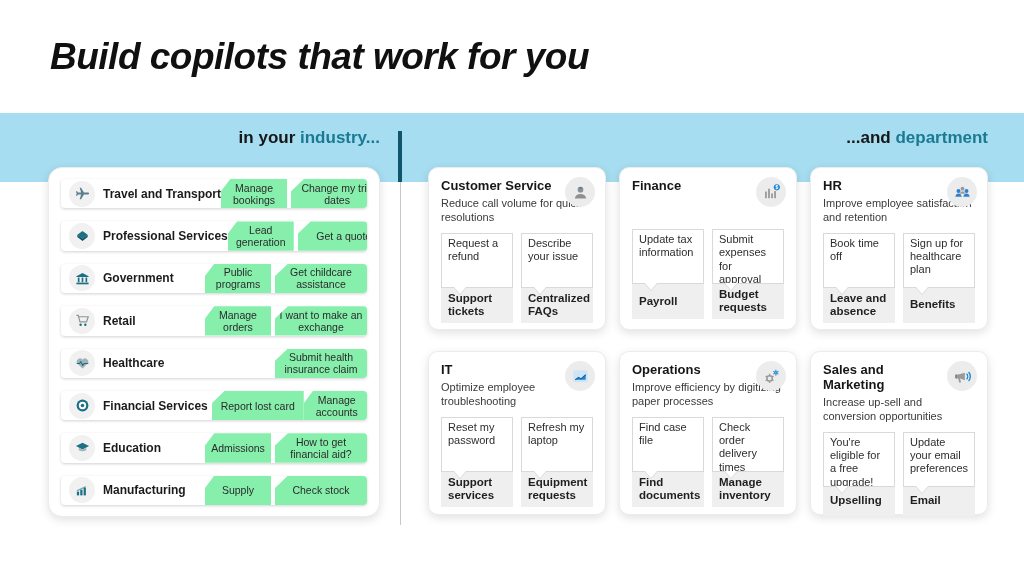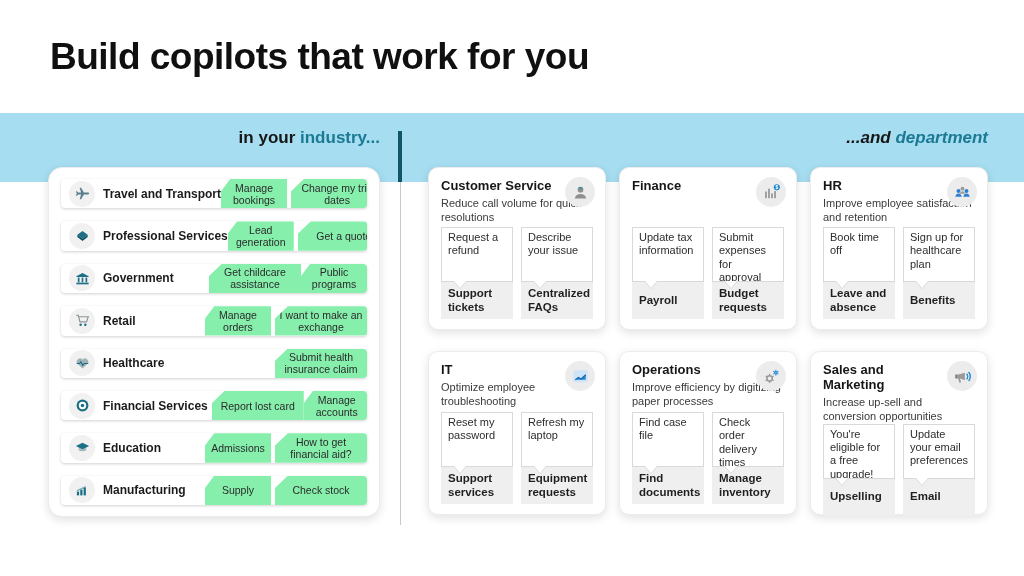--- a/index.html
+++ b/index.html
@@ -8,27 +8,27 @@
     --divider:#11556B;
     --blue:#1E88D2;
     --teal-icon:#1D6F85;
   }
   *{margin:0;padding:0;box-sizing:border-box;}
   html,body{width:1024px;height:576px;overflow:hidden;}
   body{font-family:"Liberation Sans","DejaVu Sans",sans-serif;background:#ffffff;position:relative;}
 
   .slide{position:absolute;inset:0;background:#fff;}
 
-  .title{position:absolute;left:50px;top:36px;font-size:37px;font-weight:700;color:#101010;letter-spacing:-0.5px;}
+  .title{position:absolute;left:50px;top:36px;font-size:37px;font-weight:700;color:#101010;letter-spacing:-0.5px;font-style:italic;}
 
   .band{position:absolute;left:0;top:113px;width:1024px;height:69px;background:var(--band);}
 
   .hdr{position:absolute;top:128px;font-size:17px;font-weight:700;color:#161616;text-align:right;}
   .hdr-left{left:48px;width:332px;}
-  .hdr-right{left:428px;width:560px;font-style:italic;}
+  .hdr-right{left:428px;width:560px;}
   .hdr .accent{color:var(--accent);}
 
   .teal-bar{position:absolute;left:398px;top:131px;width:4px;height:51px;background:var(--divider);}
   .vrule{position:absolute;left:400px;top:182px;width:1px;height:343px;background:#c9c9c9;}
 
   
   .industry-panel{position:absolute;left:48px;top:167px;width:332px;height:350px;background:#fff;
     border:1px solid #ececec;border-radius:14px;box-shadow:0 3px 10px rgba(0,0,0,.12);
     padding:11px 12px;display:flex;flex-direction:column;gap:13px;}
   .irow{flex:1;display:flex;align-items:center;background:#fff;border-radius:4px;
@@ -46,21 +46,21 @@
   .dept-grid{position:absolute;left:428px;top:167px;width:560px;height:348px;display:grid;
     grid-template-columns:repeat(3,1fr);grid-template-rows:163px 164px;gap:21px 13px;}
   .dcard{background:#fff;border:1px solid #ececec;border-radius:10px;box-shadow:0 3px 10px rgba(0,0,0,.12);
     padding:10px 12px;display:flex;flex-direction:column;position:relative;}
   .dcard-title{font-size:13px;font-weight:700;color:#161616;padding-right:34px;}
   .dcard-desc{margin-top:3px;font-size:11px;line-height:1.3;color:#3a3a3a;padding-right:2px;}
   .dcard-icon{position:absolute;top:9px;right:10px;width:30px;height:30px;border-radius:50%;
     background:#ececec;display:flex;align-items:center;justify-content:center;}
   .dcard-icon svg{width:19px;height:19px;display:block;}
   .tiles{display:flex;gap:8px;margin-top:auto;flex:0 0 92px;}
-  .tile-col{flex:1;display:flex;flex-direction:column;min-width:0;}
+  .tile-col{flex:1;display:flex;flex-direction:column;min-width:0;margin-top:8px;}
   .bubble{height:55px;flex:none;background:#fff;border:1px solid #d9d9d9;padding:3px 6px;
     font-size:11px;line-height:1.22;color:#2d2d2d;position:relative;z-index:2;}
   .bubble::after{content:"";position:absolute;bottom:-7px;left:12px;width:0;height:0;
     border-left:6px solid transparent;border-right:6px solid transparent;border-top:7px solid #fff;}
   .bubble::before{content:"";position:absolute;bottom:-8px;left:11px;width:0;height:0;
     border-left:7px solid transparent;border-right:7px solid transparent;border-top:8px solid #d9d9d9;}
   .tag{flex:1;background:#efefef;padding:4px 7px;font-size:11.5px;font-weight:700;line-height:1.18;
     color:#1f1f1f;display:flex;align-items:center;position:relative;z-index:1;}
 </style>
 </head>
@@ -107,22 +107,22 @@
       <span class="irow-icon">
         <svg viewBox="0 0 16 16" fill="#1d6f85">
             <path d="M1.5 5.5 8 2l6.5 3.5v1h-13z"></path>
             <rect x="3" y="7" width="1.8" height="5"></rect>
             <rect x="7.1" y="7" width="1.8" height="5"></rect>
             <rect x="11.2" y="7" width="1.8" height="5"></rect>
             <rect x="1.5" y="12.4" width="13" height="1.8"></rect>
           </svg>
       </span>
       <span class="irow-label">Government</span>
+      <span class="chip">Public programs</span>
       <span class="chip wide">Get childcare assistance</span>
-      <span class="chip">Public programs</span>
     </div>
 
     <div class="irow">
       <span class="irow-icon">
         <svg viewBox="0 0 16 16">
             <path d="M1.5 2.5h2l1.8 7h7l1.8-5.5H4.2" fill="none" stroke="#8b979c" stroke-width="1.3"></path>
             <circle cx="6" cy="12.6" r="1.3" fill="#1d6f85"></circle>
             <circle cx="11" cy="12.6" r="1.3" fill="#1d6f85"></circle>
           </svg>
       </span>

